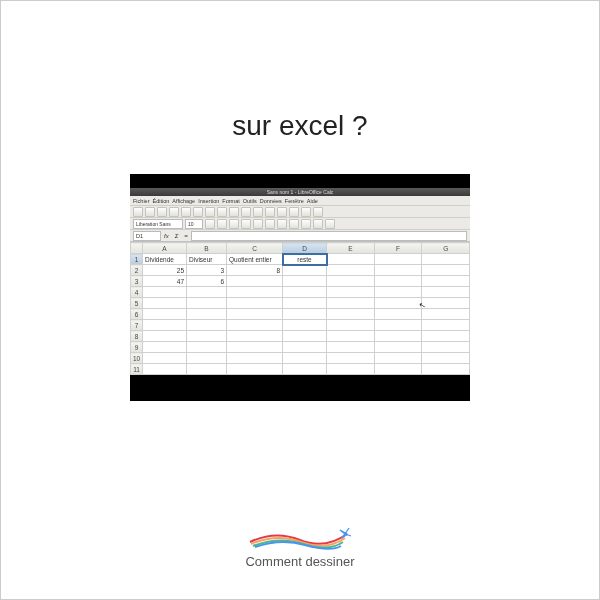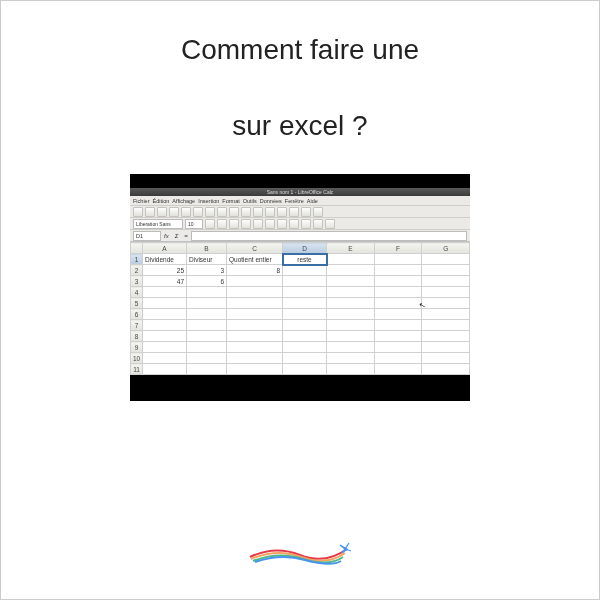--- a/index.html
+++ b/index.html
@@ -166,21 +166,21 @@
   .logo-text {
     font-size: 13px;
     color: #555;
     font-family: "Trebuchet MS", Arial, sans-serif;
   }
 </style>
 </head>
 <body>
 
 <div class="title">
-  <span>Comment faire une</span><br>
+  <br>
   <br>
   <span>sur excel ?</span>
 </div>
 
 <div class="video-frame">
   <div class="app">
     <div class="titlebar">Sans nom 1 - LibreOffice Calc</div>
     <div class="menubar">
       <span>Fichier</span>
       <span>Édition</span>
@@ -375,13 +375,14 @@
 <div class="logo-area">
   <div class="logo-splash">
     <svg viewBox="0 0 110 28">
       <path d="M5 18 Q 30 6, 55 16 Q 80 26, 102 10" stroke="#e63946" stroke-width="2" fill="none"></path>
       <path d="M6 20 Q 32 9, 56 18 Q 82 27, 100 14" stroke="#f4a261" stroke-width="2" fill="none"></path>
       <path d="M8 22 Q 34 12, 58 20 Q 84 28, 98 18" stroke="#52b788" stroke-width="2" fill="none"></path>
       <path d="M10 23 Q 36 14, 60 21 Q 86 28, 96 22" stroke="#4895ef" stroke-width="2" fill="none"></path>
       <path d="M95 6 L102 10 L97 14 L100 10 Z M100 10 L104 4 M100 10 L106 12" stroke="#4895ef" stroke-width="1.3" fill="#4895ef"></path>
     </svg>
   </div>
+  <div class="logo-text">Comment dessiner</div>
 </div>
 
 </body></html>

